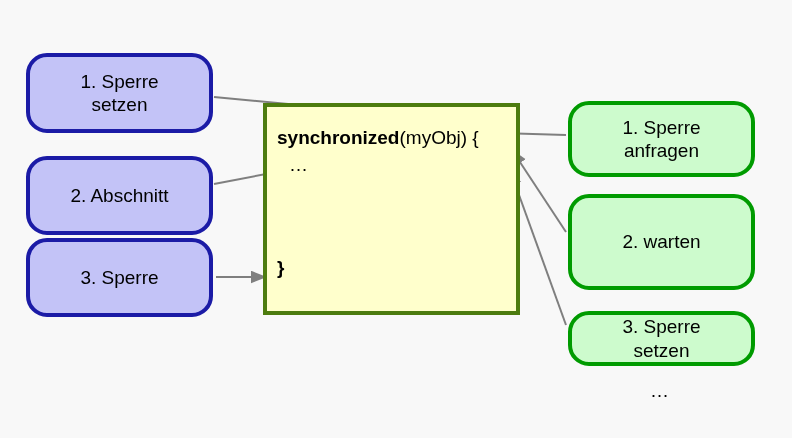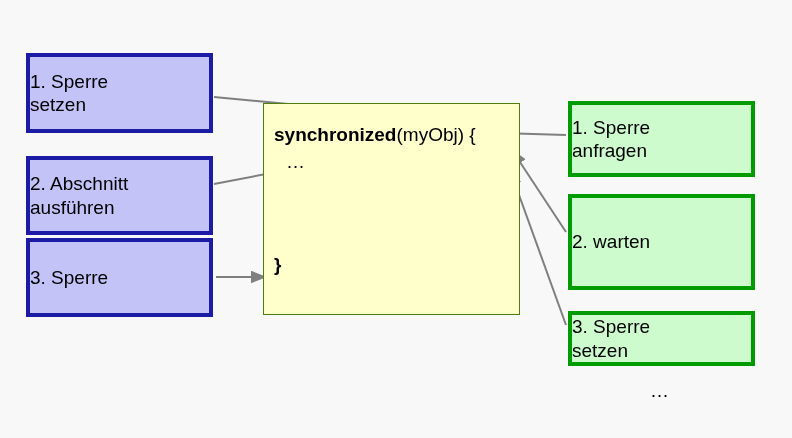--- a/index.html
+++ b/index.html
@@ -25,24 +25,25 @@
     width: 792px;
     height: 438px;
     pointer-events: none;
   }
 
   .node {
     position: absolute;
     box-sizing: border-box;
     display: flex;
     flex-direction: column;
-    align-items: flex-start;
+    align-items: center;
     justify-content: center;
     text-align: center;
     line-height: 1.22;
+    border-radius: 21px;
   }
 
   .node-blue {
     border: 4px solid #1b1ba6;
     background: #c3c3f7;
     color: #000000;
     font-size: 19px;
   }
 
   .node-green {
@@ -53,21 +54,21 @@
   }
 
   .node-line {
     display: block;
     white-space: nowrap;
   }
 
   .code-box {
     position: absolute;
     box-sizing: border-box;
-    border: 1px solid #4d7c0f;
+    border: 4px solid #4d7c0f;
     background: #ffffcc;
     color: #000000;
     font-size: 19px;
     padding: 18px 0 16px 10px;
     line-height: 1.42;
   }
   .code-line {
     white-space: pre;
     display: block;
   }
@@ -118,21 +119,20 @@
     <line x1="566" y1="325" x2="510" y2="170" stroke="#7f7f7f" stroke-width="2" marker-end="url(#ah)"></line>
   </svg>
 
   <div class="node node-blue" style="left:26px; top:53px; width:187px; height:80px;">
     <span class="node-line">1. Sperre</span>
     <span class="node-line">setzen</span>
   </div>
 
   <div class="node node-blue" style="left:26px; top:156px; width:187px; height:79px;">
     <span class="node-line">2. Abschnitt</span>
-    <span class="node-line">ausführen</span>
   </div>
 
   <div class="node node-blue" style="left:26px; top:238px; width:187px; height:79px;">
     <span class="node-line">3. Sperre</span>
   </div>
 
   <div class="code-box" style="left:263px; top:103px; width:257px; height:212px;">
     <span class="code-line"><span class="code-kw">synchronized</span><span>(myObj) {</span></span>
     <span class="code-line code-indent">…</span>
     <span class="code-brace-close">}</span>

